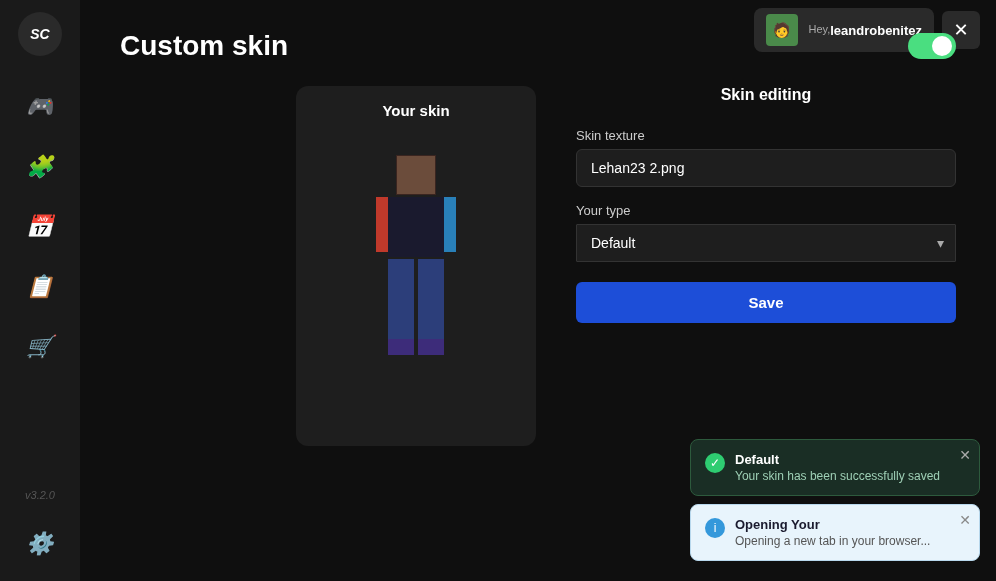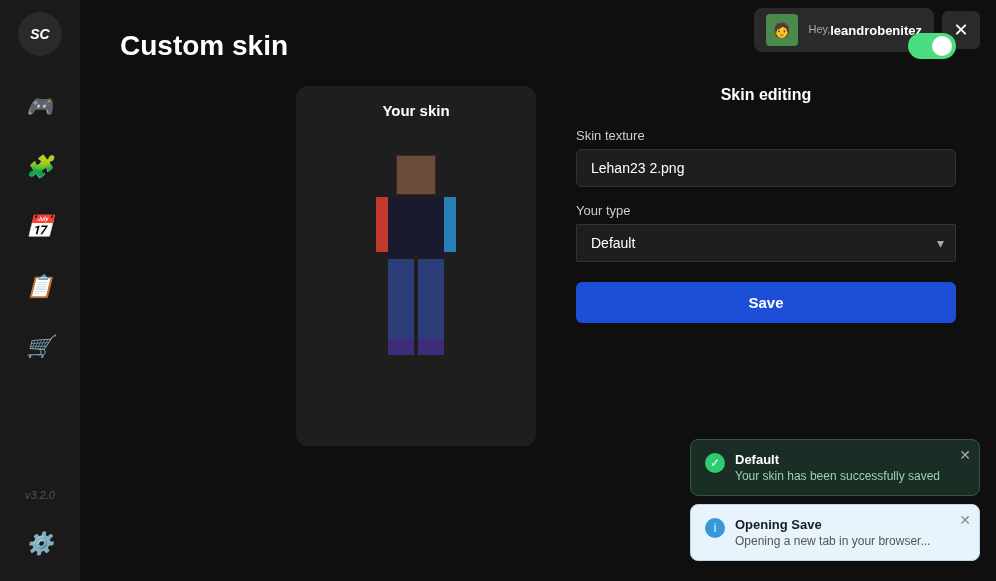--- a/index.html
+++ b/index.html
@@ -481,18 +481,18 @@
     <div>
       <div class="notif-title">Default</div>
       <div class="notif-body">Your skin has been successfully saved</div>
     </div>
     <button class="notif-close">✕</button>
   </div>
 
   <div class="notif notif-info">
     <div class="notif-icon notif-icon-info">i</div>
     <div>
-      <div class="notif-title">Opening Save</div>
+      <div class="notif-title">Opening Your</div>
       <div class="notif-body">Opening a new tab in your browser...</div>
     </div>
     <button class="notif-close" style="color:#888;">✕</button>
   </div>
 </div>
 
 </body></html>

